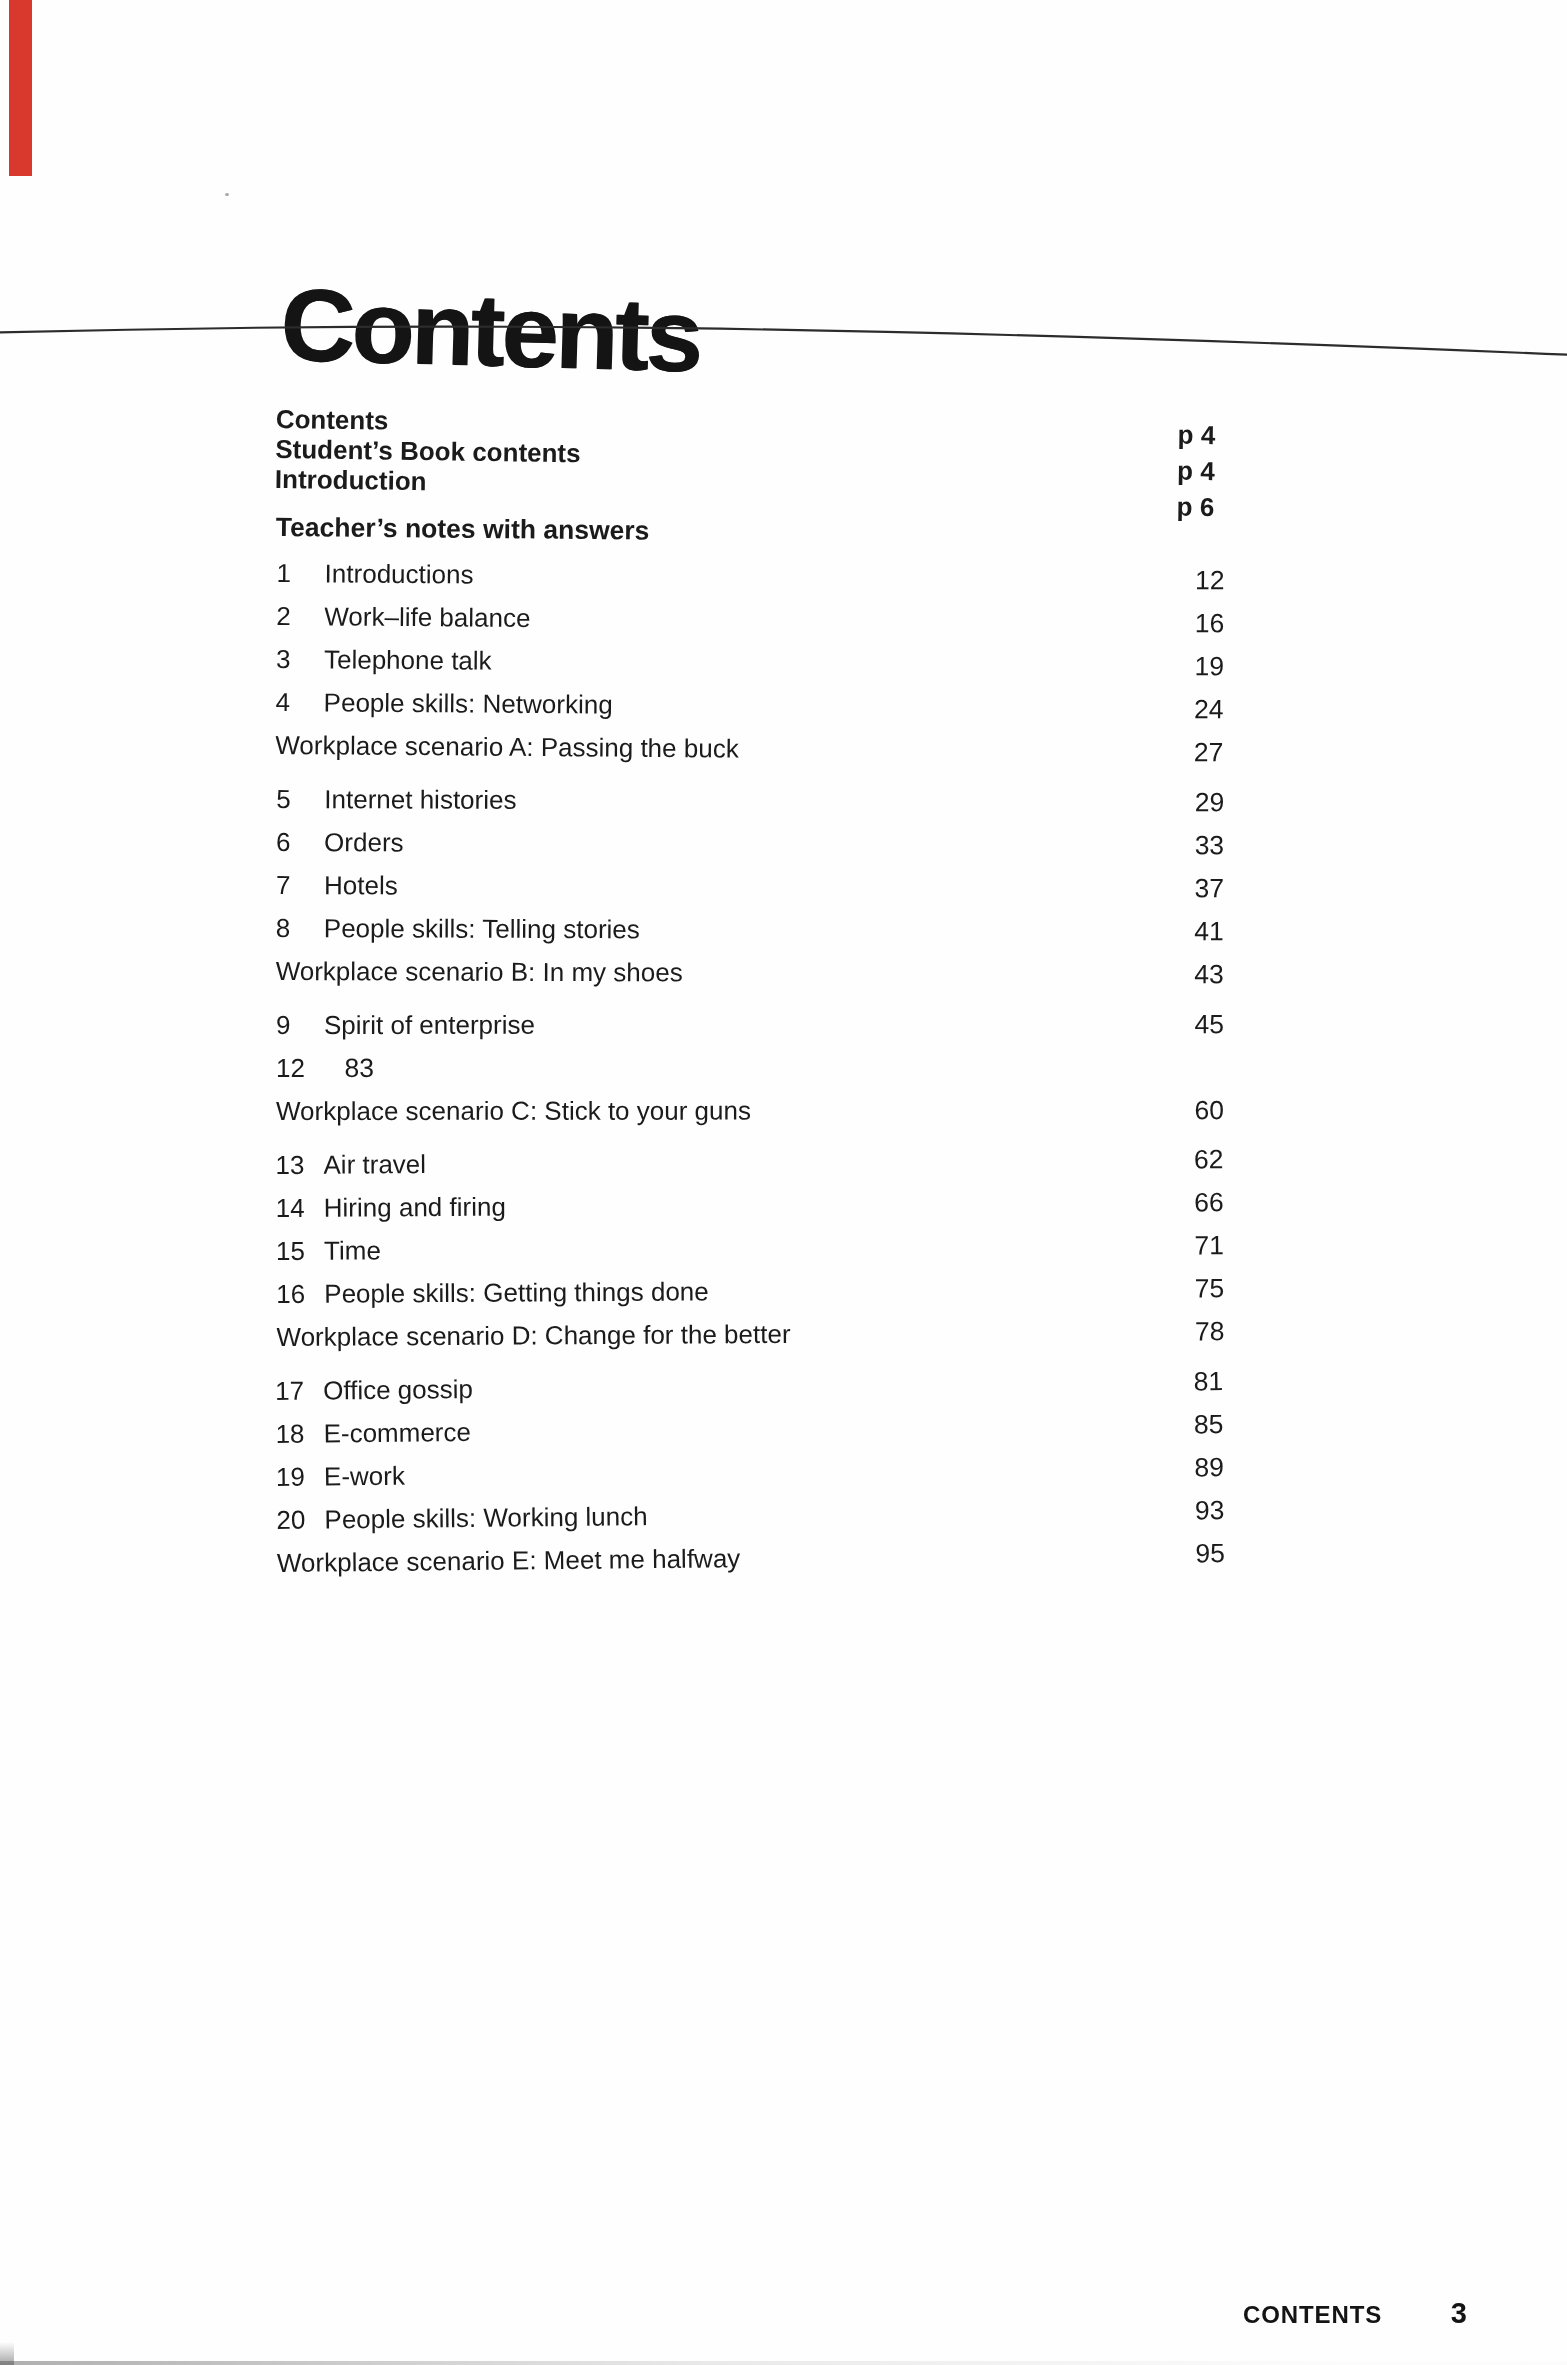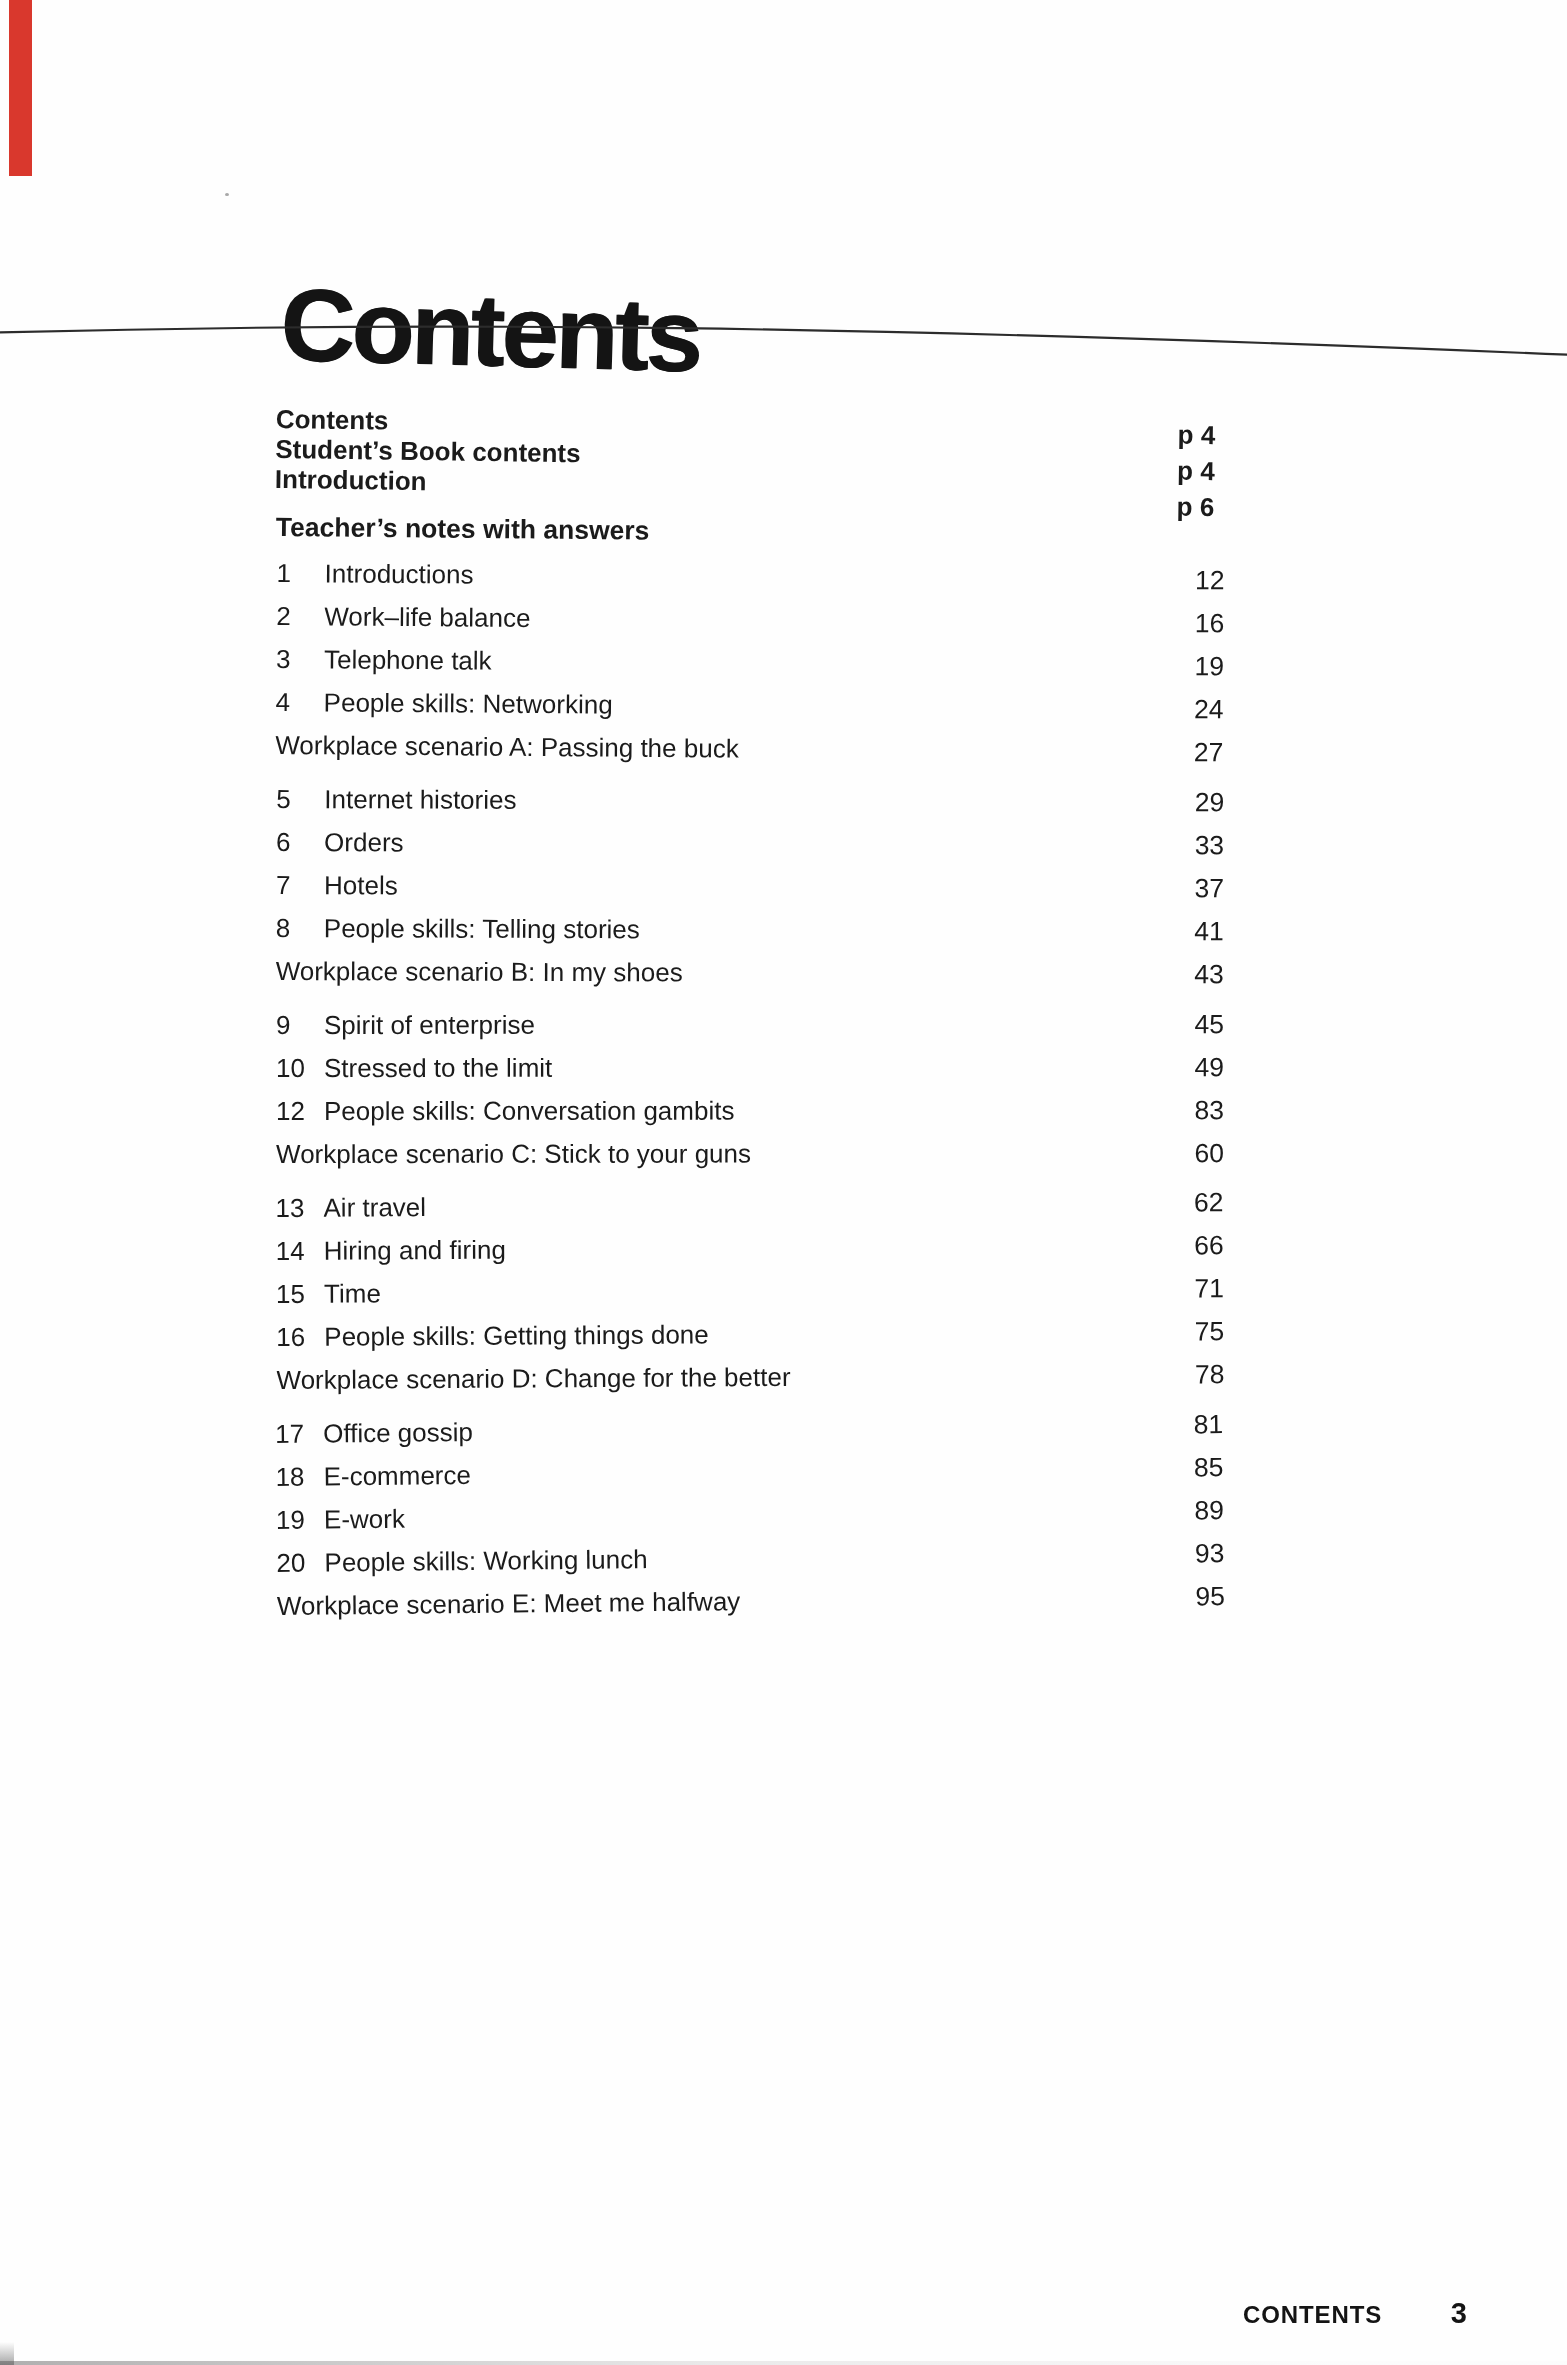--- a/index.html
+++ b/index.html
@@ -166,27 +166,21 @@
         </div>
       </div>
 
       <div class="group g3">
         <div class="row">
           <span class="num">9</span>
           <span class="t">Spirit of enterprise</span>
           <span class="pg">45</span>
         </div>
         <div class="row">
-          <span class="num">10</span>
-          <span class="t">Stressed to the limit</span>
-          <span class="pg">49</span>
-        </div>
-        <div class="row">
           <span class="num">12</span>
-          <span class="t">People skills: Conversation gambits</span>
           <span class="pg">83</span>
         </div>
         <div class="row">
           <span class="t">Workplace scenario C: Stick to your guns</span>
           <span class="pg">60</span>
         </div>
       </div>
 
       <div class="group g4">
         <div class="row">

